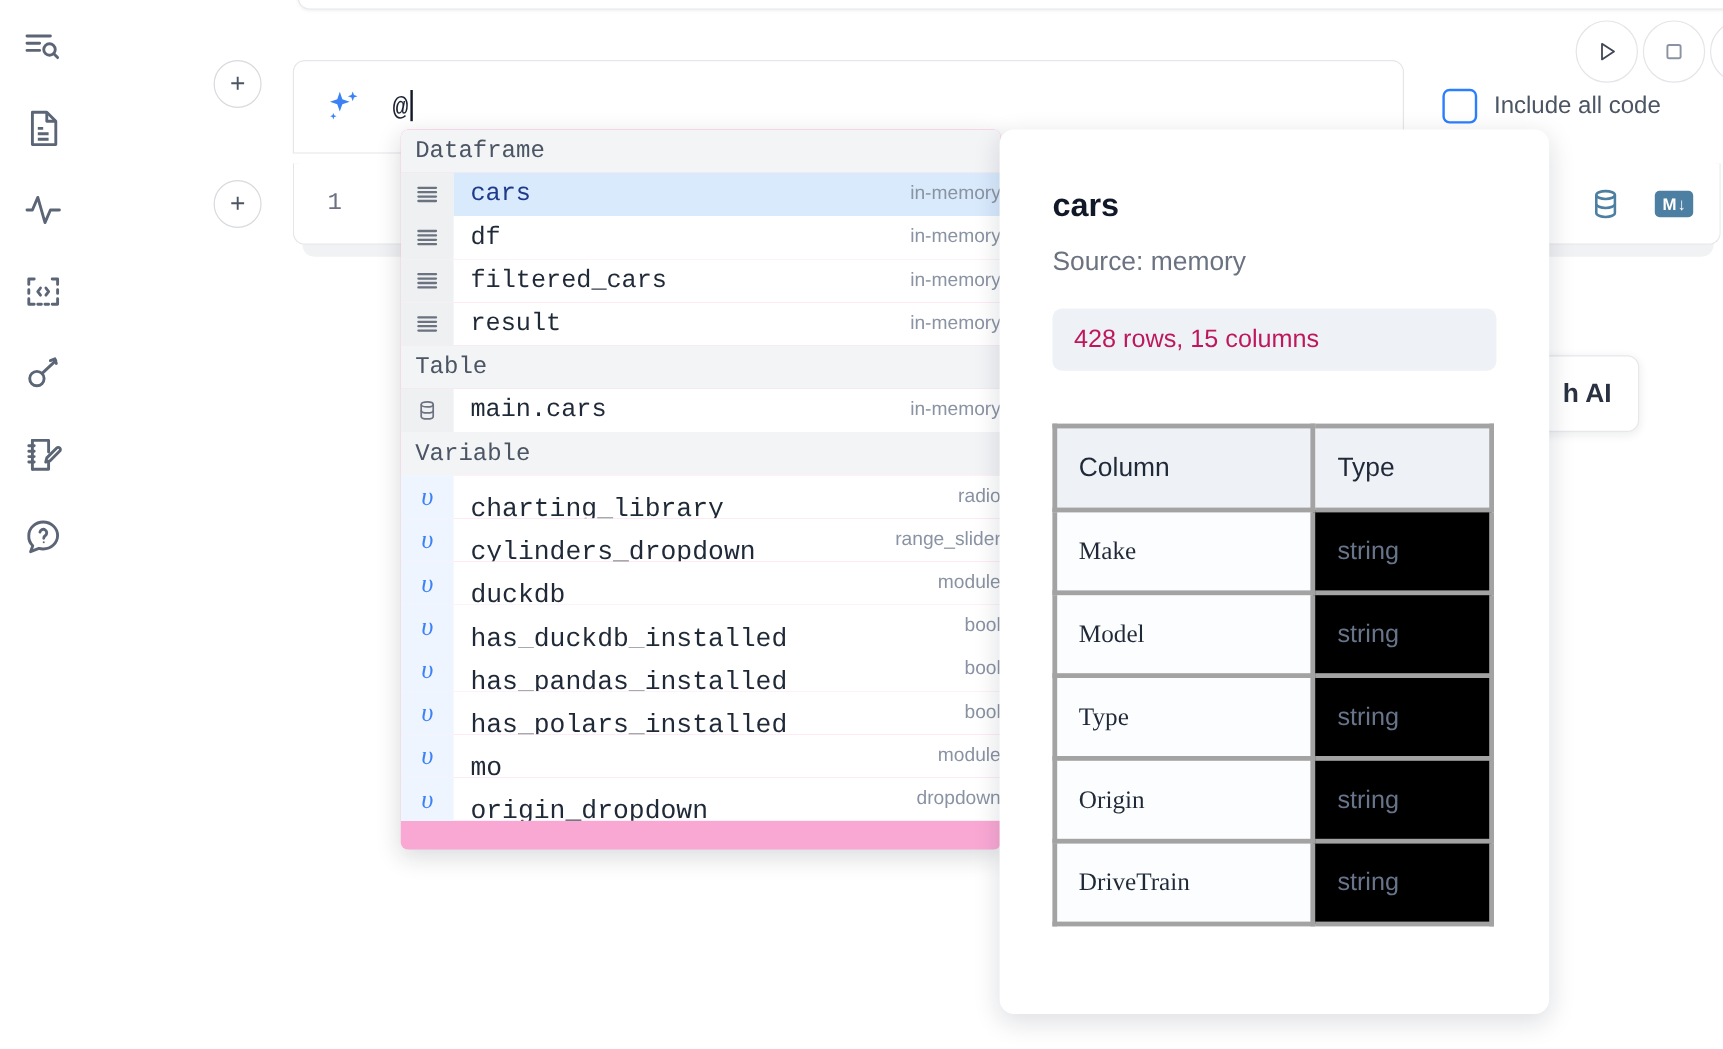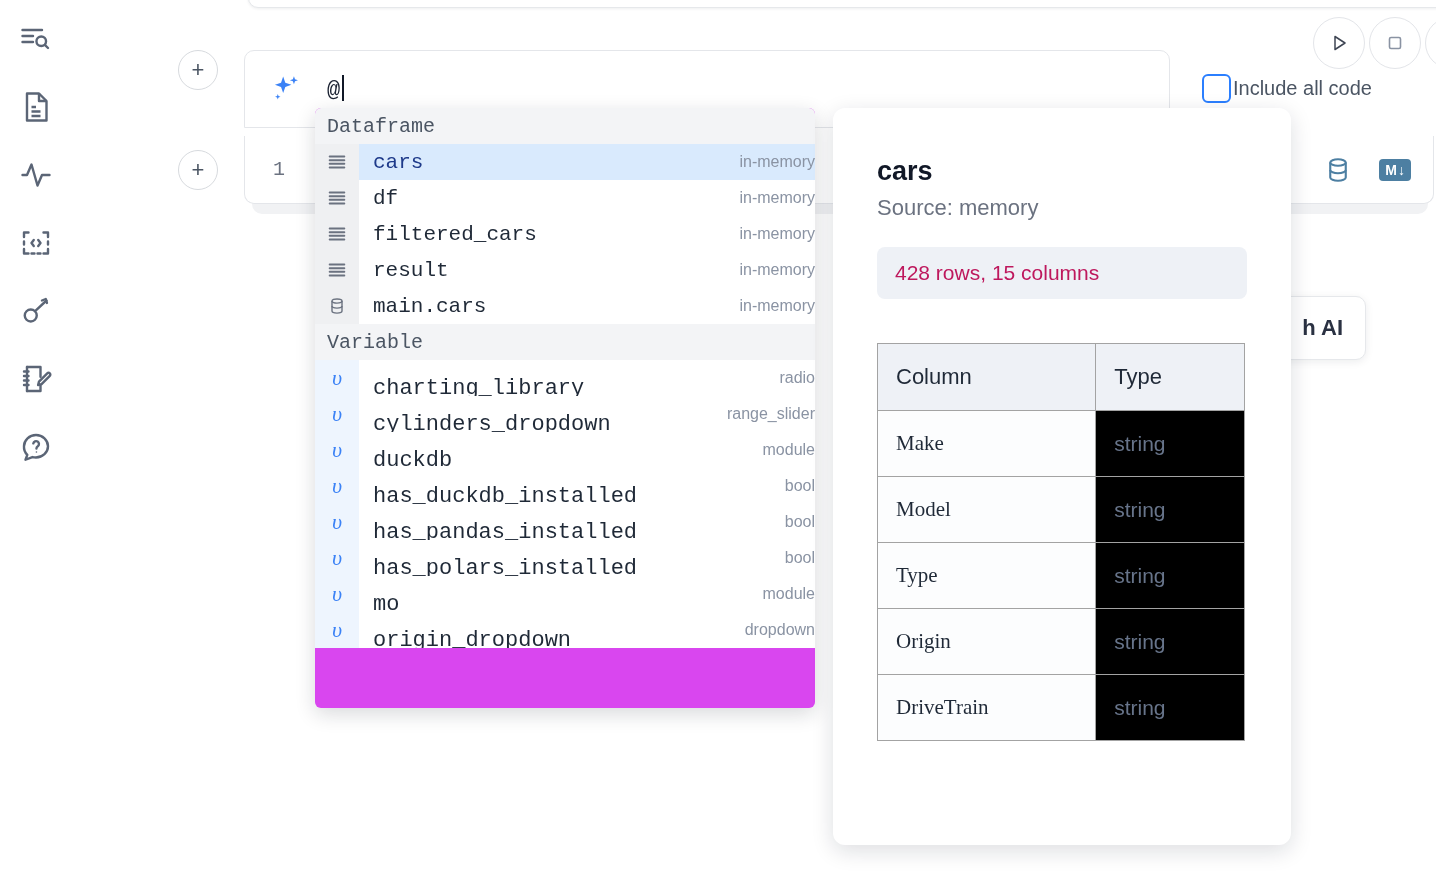--- a/index.html
+++ b/index.html
@@ -62,21 +62,21 @@
     position: absolute; width: 52px; height: 52px; border-radius: 50%;
     border: 1.4px solid #e3e5e9; background: #fff;
     display: flex; align-items: center; justify-content: center; color: #3f4654;
   }
   #run-btn { left: 1313px; top: 17px; }
   #stop-btn { left: 1369px; top: 17px; }
   #extra-btn { left: 1425px; top: 17px; }
 
   .include-row {
     position: absolute; left: 1202px; top: 74px;
-    display: flex; align-items: center; gap: 2px;
+    display: flex; align-items: center; gap: 14px;
   }
   .cb {
     width: 29px; height: 29px; border-radius: 6px;
     border: 2px solid #2b7fff; background: #fff;
   }
   .include-label { font-size: 20px; color: #4b5563; white-space: nowrap; }
 
   
   .code-cell {
     position: absolute; left: 244px; top: 136px; width: 1190px; height: 68px;
@@ -108,22 +108,22 @@
     position: absolute; left: 1150px; top: 296px; width: 216px; height: 64px;
     background: #fff; border: 1px solid #e6e8eb; border-radius: 10px;
     box-shadow: 0 2px 8px rgba(16,24,40,.08);
     display: flex; align-items: center; justify-content: flex-end;
     padding-right: 22px;
     font-size: 22px; font-weight: bold; color: #2a3142;
   }
 
   
   .ac {
-    position: absolute; left: 315px; top: 108px; width: 500px; height: 600px;
-    background: #d946ef; border-radius: 6px;
+    position: absolute; left: 334px; top: 108px; width: 500px; height: 600px;
+    background: #f9a8d4; border-radius: 6px;
     box-shadow: 0 6px 20px rgba(16,24,40,.16);
     overflow: hidden; z-index: 20;
   }
   .ac-group {
     height: 36px; background: #f3f4f6; display: flex; align-items: center;
     padding-left: 12px;
     font-family: "Liberation Mono", monospace; font-size: 20px; color: #4b5563;
   }
   .ac-row {
     height: 36px; display: flex; align-items: center; position: relative;
@@ -153,31 +153,31 @@
   .ac-row.var .ac-name { font-size: 22px; margin-top: 21px; }
 
   
   .info {
     position: absolute; left: 833px; top: 108px; width: 458px; height: 737px;
     background: #fff; border-radius: 12px;
     box-shadow: 0 6px 22px rgba(16,24,40,.14);
     padding: 48px 44px 0 44px; overflow: hidden; z-index: 30;
   }
   .info-title { font-size: 27px; font-weight: bold; color: #111827; }
-  .info-source { font-size: 22px; color: #6b7280; margin-top: 8px; }
+  .info-source { font-size: 22px; color: #6b7280; margin-top: 18px; }
   .info-pill {
     margin-top: 26px; background: #eef1f6; border-radius: 8px;
     padding: 14px 18px; font-size: 21px; color: #be185d;
   }
   .info-table {
     margin-top: 44px; width: 368px; border: 1px solid #e2e8f0;
     border-collapse: collapse;
   }
   .info-table th, .info-table td {
-    border: 1px solid #a3a3a3; text-align: left; padding: 20px 18px;
+    border: 4px solid #a3a3a3; text-align: left; padding: 20px 18px;
   }
   .info-table th { background: #eef1f6; font-weight: normal; font-size: 22px; color: #1f2937; }
   .info-table td.col {
     font-family: Liberation Serif, serif; font-size: 21px; color: #1f2937;
     background: #fcfdfe;
   }
   .info-table td.typ { font-size: 21px; color: #67748a; background: #000000; }
 </style>
 </head>
 <body>
@@ -333,20 +333,21 @@
         <span class="ac-icon">
           <svg width="22" height="22" viewBox="0 0 24 24" fill="none" stroke="currentColor" stroke-width="2.1" stroke-linecap="round">
             <path d="M4 6h16M4 10h16M4 14h16M4 18h16"></path>
           </svg>
         </span>
         <div class="ac-main">
           <span class="ac-name">result</span>
           <span class="ac-type">in-memory</span>
         </div>
       </div>
+      <div class="ac-group">Table</div>
       <div class="ac-row">
         <span class="ac-icon">
           <svg width="20" height="22" viewBox="0 0 24 24" fill="none" stroke="currentColor" stroke-width="1.7">
             <ellipse cx="12" cy="6" rx="6" ry="2.5"></ellipse>
             <path d="M6 6v12c0 1.4 2.7 2.5 6 2.5s6-1.1 6-2.5V6"></path>
             <path d="M6 12c0 1.4 2.7 2.5 6 2.5s6-1.1 6-2.5"></path>
           </svg>
         </span>
         <div class="ac-main">
           <span class="ac-name">main.cars</span>

